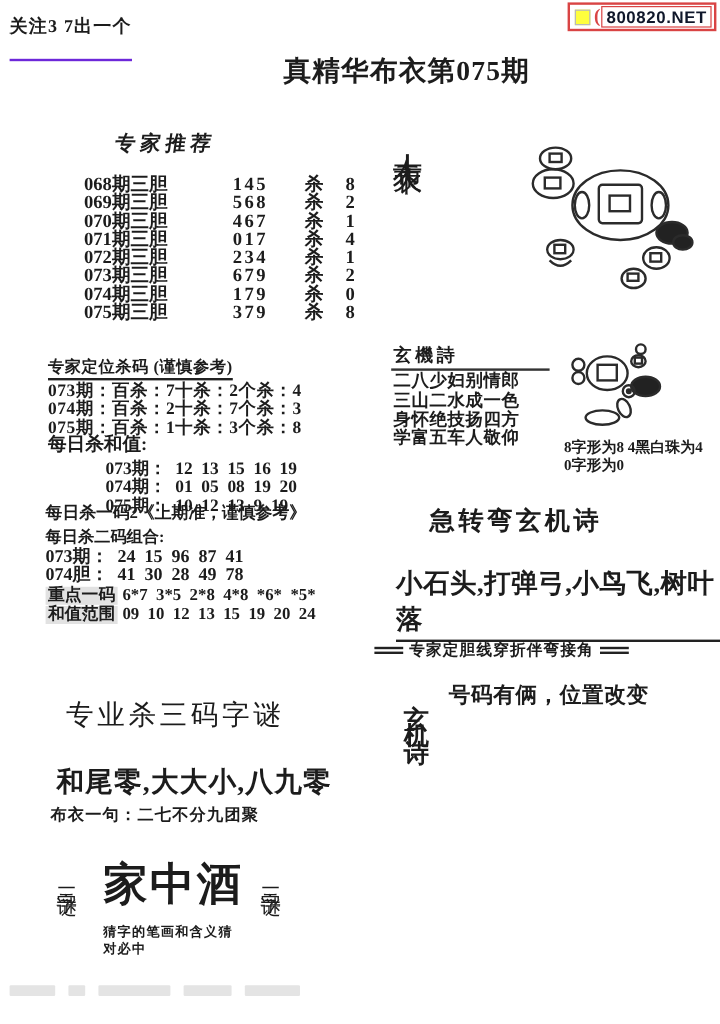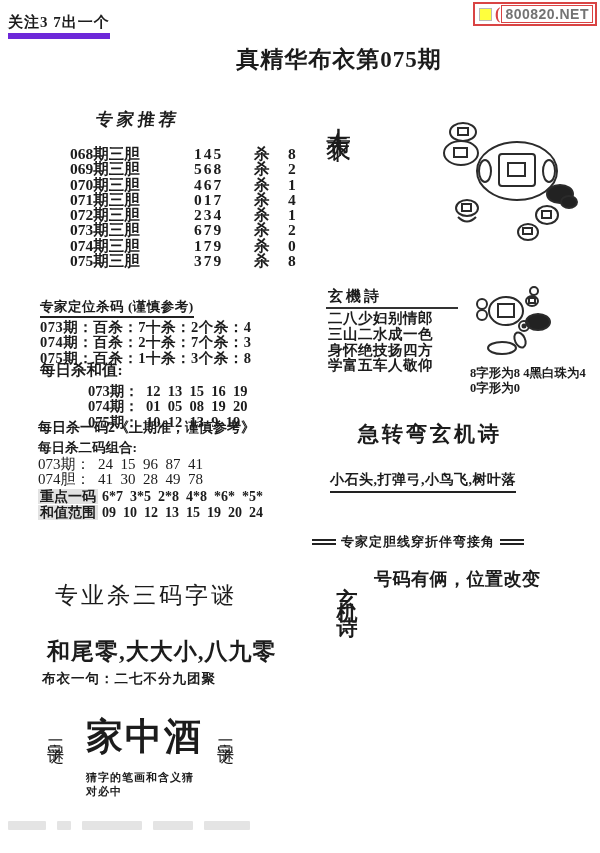--- a/index.html
+++ b/index.html
@@ -8,27 +8,27 @@
     position:relative; width:600px; height:853px; margin:0 auto;
     background:#ffffff; color:#1c1c1c; overflow:hidden;
     font-family:"Liberation Serif", serif;
   }
   .abs { position:absolute; }
   .pre { white-space:pre; }
   .vert { writing-mode:vertical-rl; text-orientation:upright; }
 
   
   .top-note { left:8px; top:13px; font-size:15px; font-weight:bold;
-    border-bottom:6px solid #6d28d9; padding-bottom:1px; letter-spacing:1px; }
+    border-bottom:2px solid #6d28d9; padding-bottom:17px; letter-spacing:1px; }
   .badge { right:3px; top:2px; display:flex; align-items:center;
     border:2px solid #d94444; background:#fff; padding:1px 2px; height:24px; }
   .badge-square { width:13px; height:13px; background:#ffff3d; border:1px solid #b9b9b9; margin:0 3px 0 2px; }
   .badge-paren { color:#d94444; font-weight:bold; font-size:16px; margin-right:1px; }
   .badge-box { border:1px solid #d94444; padding:0 3px; font-family:"Liberation Sans", sans-serif;
-    font-size:14px; font-weight:bold; color:#737373; letter-spacing:0.5px; }
+    font-size:14px; font-weight:bold; color:#0f172a; letter-spacing:0.5px; }
 
   .main-title { left:0; right:0; top:44px; text-align:center; padding-left:78px;
     font-size:23px; font-weight:bold; letter-spacing:1px; }
 
   
   .expert-header { left:96px; top:108px; font-size:17px; font-weight:bold;
     letter-spacing:4px; transform:skewX(-8deg); }
   .expert-rows { left:42px; top:146px; font-size:15.5px; font-weight:bold; }
   .erow { display:flex; height:15.3px; line-height:15.3px;margin-left:28px; }
   .erow .p { width:124px; }
@@ -41,21 +41,21 @@
     border-bottom:2px solid #222; padding-bottom:0; margin-bottom:2px; letter-spacing:0.5px; }
   .pk-row { font-size:14.5px; font-weight:bold; line-height:15.4px; letter-spacing:0.5px; }
 
   .daily-sum { left:40px; top:360px; }
   .ds-header { font-size:15.5px; font-weight:bold; margin-bottom:3px; }
   .ds-row { font-size:14.5px; font-weight:bold; line-height:15.3px;margin-left:48px; }
 
   .daily-one { left:38px; top:419px; }
   .do-header { font-size:14px; font-weight:bold; }
   .do-sub { font-size:13.5px; font-weight:bold; margin-top:2px; }
-  .do-row { font-size:15px; font-weight:normal; line-height:15.3px; }
+  .do-row { font-size:15px; font-weight:bold; line-height:15.3px; }
   .do-key, .do-range { display:flex; font-size:14px; font-weight:bold; margin-top:1px; line-height:15px; }
   .do-key .lbl, .do-range .lbl { background:#e2e2e2; padding:0 2px; margin-right:4px; }
 
   .riddle-title { left:55px; top:580px; font-size:23px; letter-spacing:3px; }
   .riddle-line { left:47px; top:636px; font-size:23px; font-weight:bold; letter-spacing:1px; }
   .riddle-buyi { left:42px; top:670px; font-size:13.5px; font-weight:bold; letter-spacing:1px; }
 
   .tcm-side { font-size:17px; letter-spacing:4px; height:70px; }
   .tcm-left { left:44px; top:726px; }
   .tcm-right { left:214px; top:726px; }
@@ -68,21 +68,21 @@
   .coin1 { left:425px; top:116px; }
   .coin2 { left:468px; top:283px; }
 
   .xuanji { left:328px; top:287px; width:120px; }
   .xj-header { font-size:15px; font-weight:bold; letter-spacing:3px; text-align:left; }
   .xj-rule { width:132px; height:2px; background:#333; margin:1px 0 2px -2px; }
   .xj-line { font-size:14.5px; font-weight:bold; line-height:15.8px; letter-spacing:0.5px; }
   .coin2-caption { left:470px; top:366px; font-size:12.5px; line-height:15px; font-weight:bold; }
 
   .sharp-title { left:358px; top:420px; font-size:21px; font-weight:bold; letter-spacing:3px; }
-  .sharp-line { left:330px; top:471px; font-size:14px; font-weight:bold;
+  .sharp-line { left:330px; top:471px; font-size:22px; font-weight:bold;
     border-bottom:2px solid #222; padding-bottom:2px; letter-spacing:0.5px; }
 
   .dingdan-header { left:312px; top:533px; width:256px; display:flex; align-items:center; }
   .dd-bar { width:24px; height:6px; border-top:2px solid #222; border-bottom:2px solid #222; }
   .dd-text { font-size:13px; font-weight:bold; letter-spacing:1px; margin:0 5px; white-space:nowrap; }
   .dingdan-vert { left:333px; top:570px; font-size:21px; font-weight:bold; letter-spacing:15px; height:130px; }
   .dingdan-text { left:374px; top:566px; width:200px; font-size:18px; font-weight:bold; line-height:26px; letter-spacing:0.5px; }
 
   .watermark { left:8px; top:821px; display:flex; gap:11px; align-items:center; }
   .wm-block { height:9px; background:#e4e4e4; border-radius:1px; }

